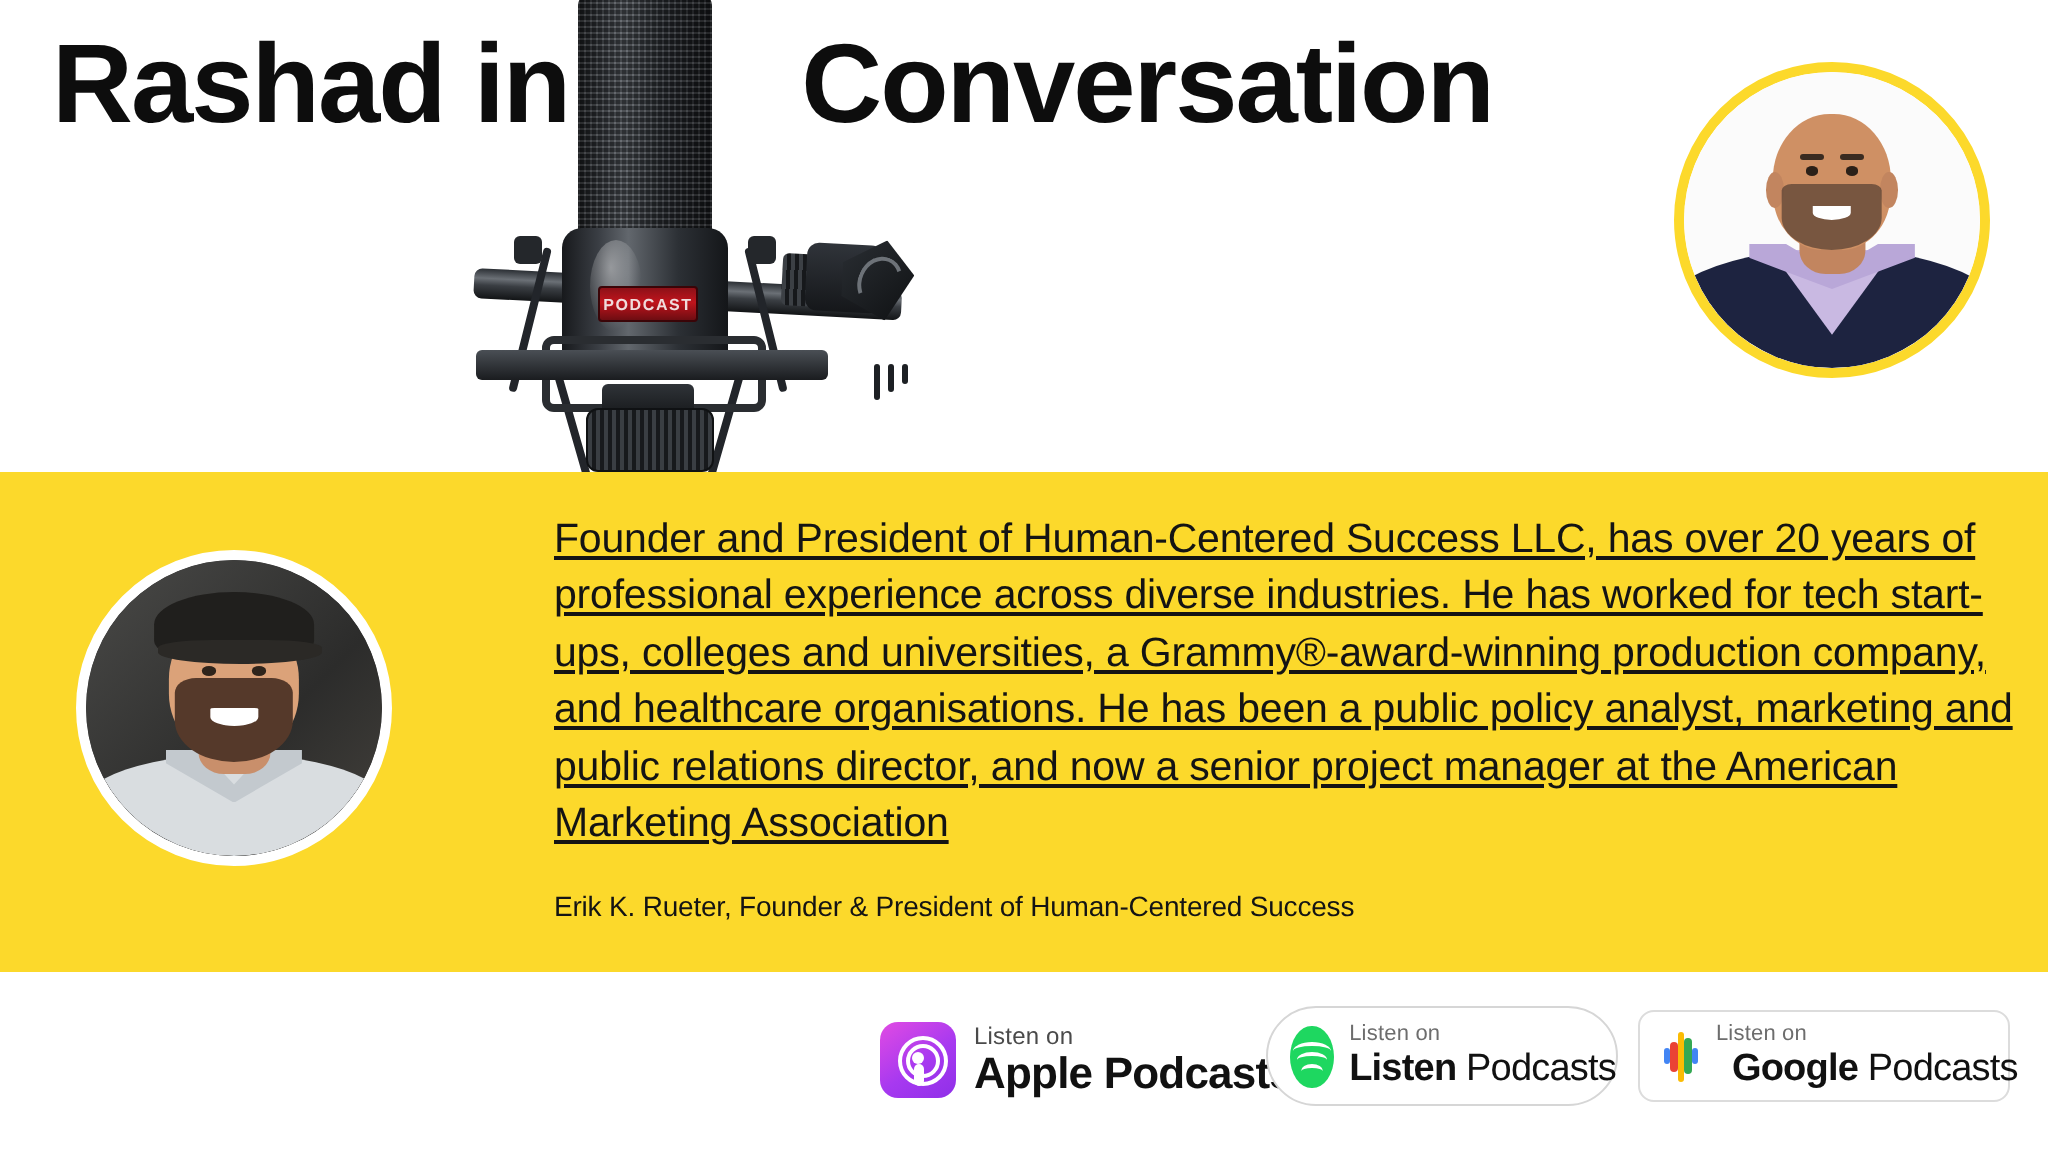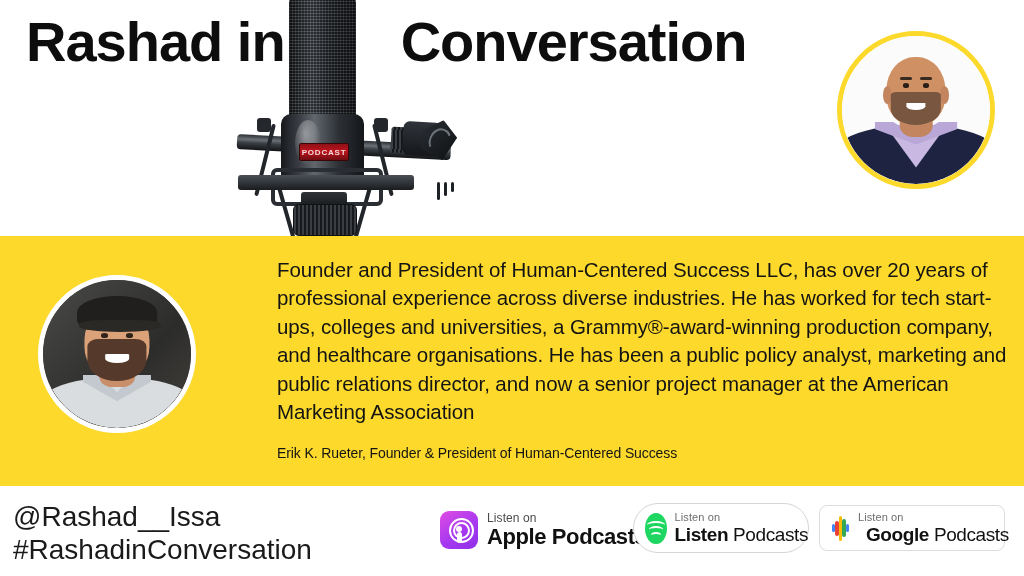--- a/index.html
+++ b/index.html
@@ -157,21 +157,21 @@
     background:#ffffff;border-radius:10% 10% 60% 60%;}
   .g-eye{position:absolute;top:36%;width:5%;height:3%;background:#2f241b;border-radius:50%;}
   .g-eye.l{left:39%;} .g-eye.r{right:39%;}
   .g-brow{position:absolute;top:32%;width:9%;height:2.2%;background:#4a3324;border-radius:2px;}
   .g-brow.l{left:37%;} .g-brow.r{right:37%;}
 
   
   .bio{
     position:absolute;left:277px;top:256px;width:735px;
     font-size:20.5px;line-height:28.4px;color:#141414;font-weight:400;
-    font-family:"Liberation Sans",sans-serif;letter-spacing:-.1px;
+    font-family:"Liberation Sans",sans-serif;letter-spacing:-.1px;text-decoration:underline;
   }
   .attrib{
     position:absolute;left:277px;top:439px;width:735px;
     font-size:14px;line-height:28px;color:#141414;letter-spacing:-.1px;
   }
 
   
   .handles{position:absolute;left:13px;top:500px;font-size:28px;line-height:33px;color:#1a1a1a;}
 
   .badges{position:absolute;left:430px;top:503px;width:585px;height:52px;}
@@ -304,24 +304,20 @@
       <div class="g-eye r"></div>
       <div class="g-mouth"></div>
       <div class="g-cap"></div>
       <div class="g-brim"></div>
     </div>
   </div>
 
   <div class="bio">Founder and President of Human-Centered Success LLC, has over 20 years of professional experience across diverse industries. He has worked for tech start-ups, colleges and universities, a Grammy®-award-winning production company, and healthcare organisations. He has been a public policy analyst, marketing and public relations director, and now a senior project manager at the American Marketing Association</div>
   <div class="attrib">Erik K. Rueter, Founder &amp; President of Human-Centered Success</div>
 
-  <div class="handles">
-    <div>@Rashad__Issa</div>
-    <div>#RashadinConversation</div>
-  </div>
 
   <div class="badges">
 
     <div class="badge badge-apple">
       <div class="apple-ico">
         <div class="ring"></div>
         <div class="ring2"></div>
         <div class="dot"></div>
         <div class="stem"></div>
       </div>

